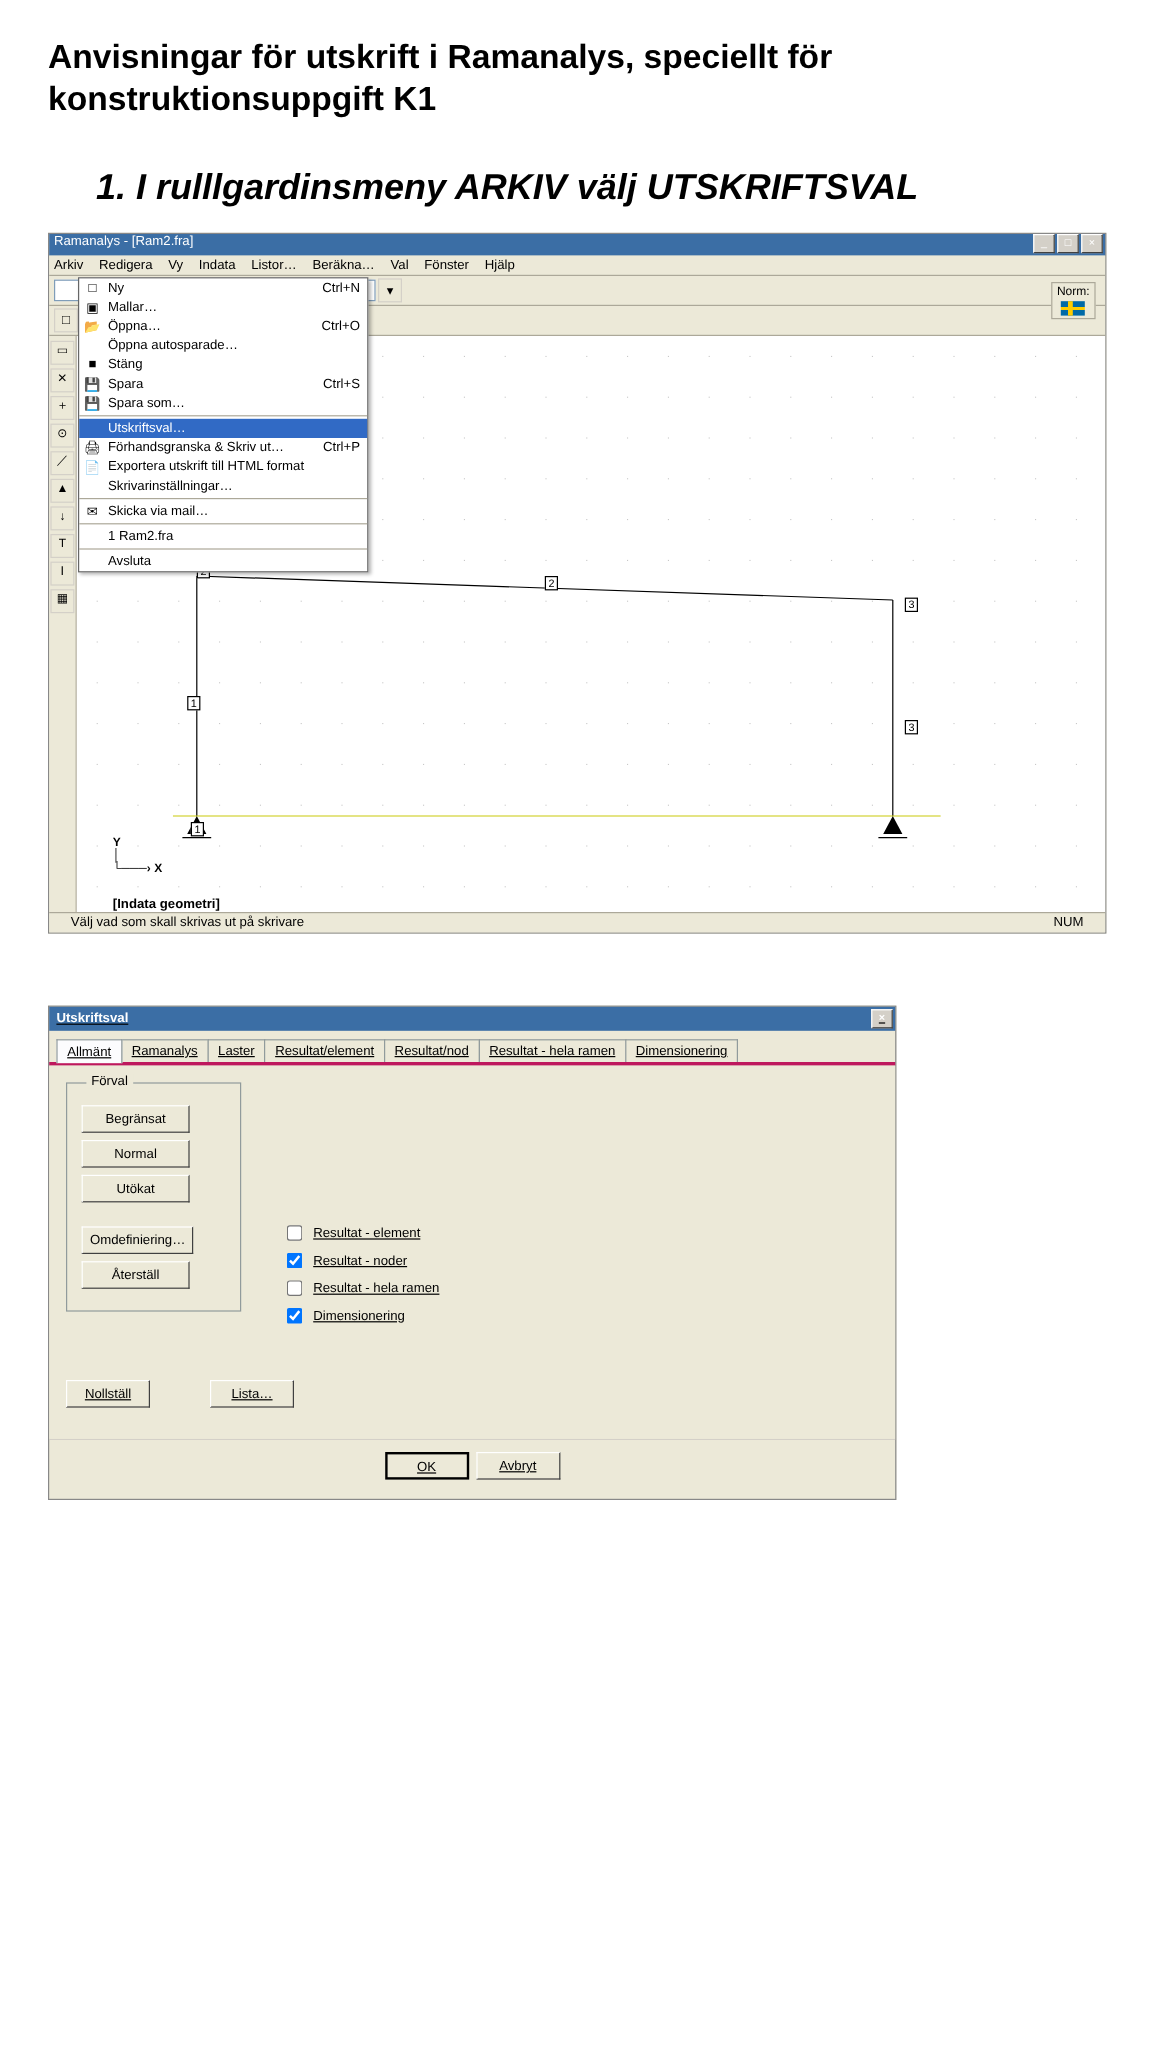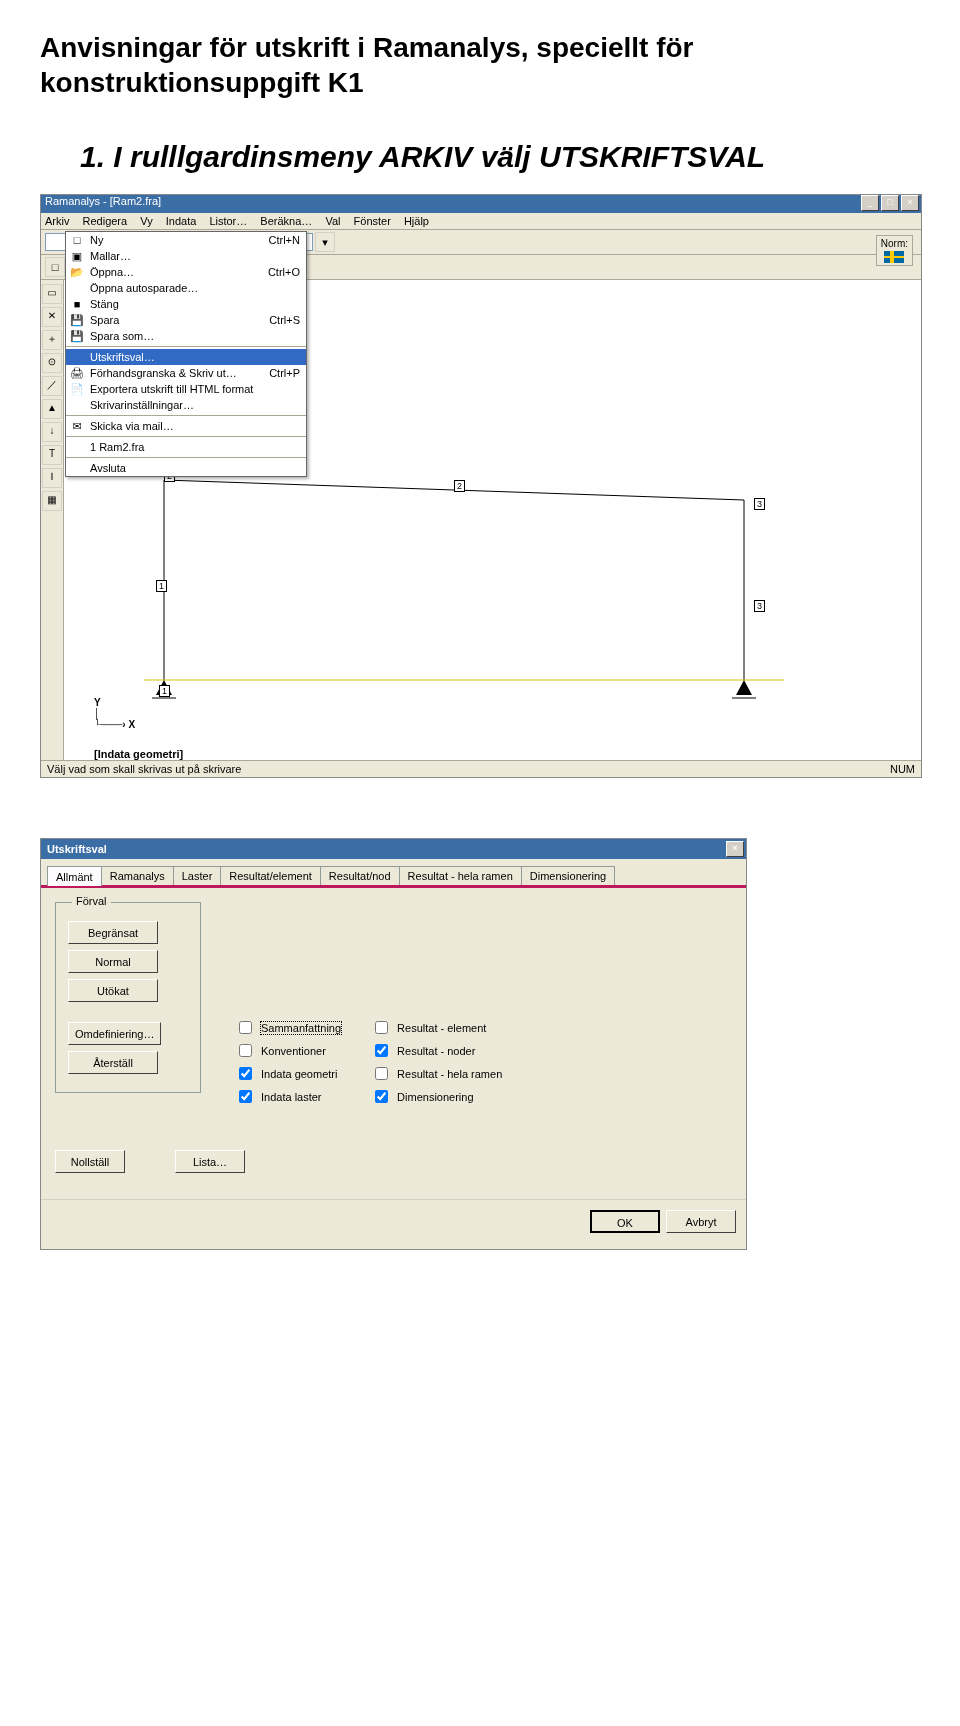--- a/index.html
+++ b/index.html
@@ -205,39 +205,40 @@
   .arkiv-menu hr {
     border: none;
     border-top: 1px solid #aca899;
     margin: 2px 0;
   }
   .statusbar {
     border-top: 1px solid #aca899;
     background: #ece9d8;
     display: flex;
     justify-content: space-between;
-    padding: 2px 6px;
+    padding: 2px 18px;
   }
   .num-label {
     background: #fff;
     border: 1px solid #000;
     font-size: 9px;
     padding: 0 2px;
     position: absolute;
   }
 
   
   .dialog {
     width: 705px;
     background: #ece9d8;
     border: 1px solid #888;
     margin: 0 0 0 0;
     font-family: Tahoma, sans-serif;
     font-size: 11px;
     position: relative;
+    text-decoration: underline;
   }
   .dlg-title {
     background: #3b6ea5;
     color: #fff;
     height: 20px;
     display: flex;
     align-items: center;
     justify-content: space-between;
     padding: 0 2px 0 6px;
     font-weight: bold;
@@ -317,21 +318,21 @@
     width: 13px; height: 13px;
   }
   .bottom-row {
     clear: both;
     padding-top: 40px;
     display: flex;
     gap: 10px;
   }
   .dlg-footer {
     display: flex;
-    justify-content: flex-end;
+    justify-content: center;
     gap: 6px;
     padding: 10px;
     border-top: 1px solid #d4d0c8;
   }
 </style>
 </head>
 <body>
 
 <div class="page">
 
@@ -528,38 +529,20 @@
           <div style="height:14px"></div>
           <button class="btn">Omdefiniering…</button>
           <button class="btn">Återställ</button>
         </div>
       </div>
 
       <div class="check-col">
         <div class="check-list">
           <label>
             <input type="checkbox" style="">
-            <span style="outline:1px dotted #000">Sammanfattning</span>
-          </label>
-          <label>
-            <input type="checkbox" style="">
-            <span>Konventioner</span>
-          </label>
-          <label>
-            <input type="checkbox" checked="" style="">
-            <span>Indata geometri</span>
-          </label>
-          <label>
-            <input type="checkbox" checked="" style="">
-            <span>Indata laster</span>
-          </label>
-        </div>
-        <div class="check-list">
-          <label>
-            <input type="checkbox" style="">
             <span>Resultat - element</span>
           </label>
           <label>
             <input type="checkbox" checked="" style="">
             <span>Resultat - noder</span>
           </label>
           <label>
             <input type="checkbox" style="">
             <span>Resultat - hela ramen</span>
           </label>

